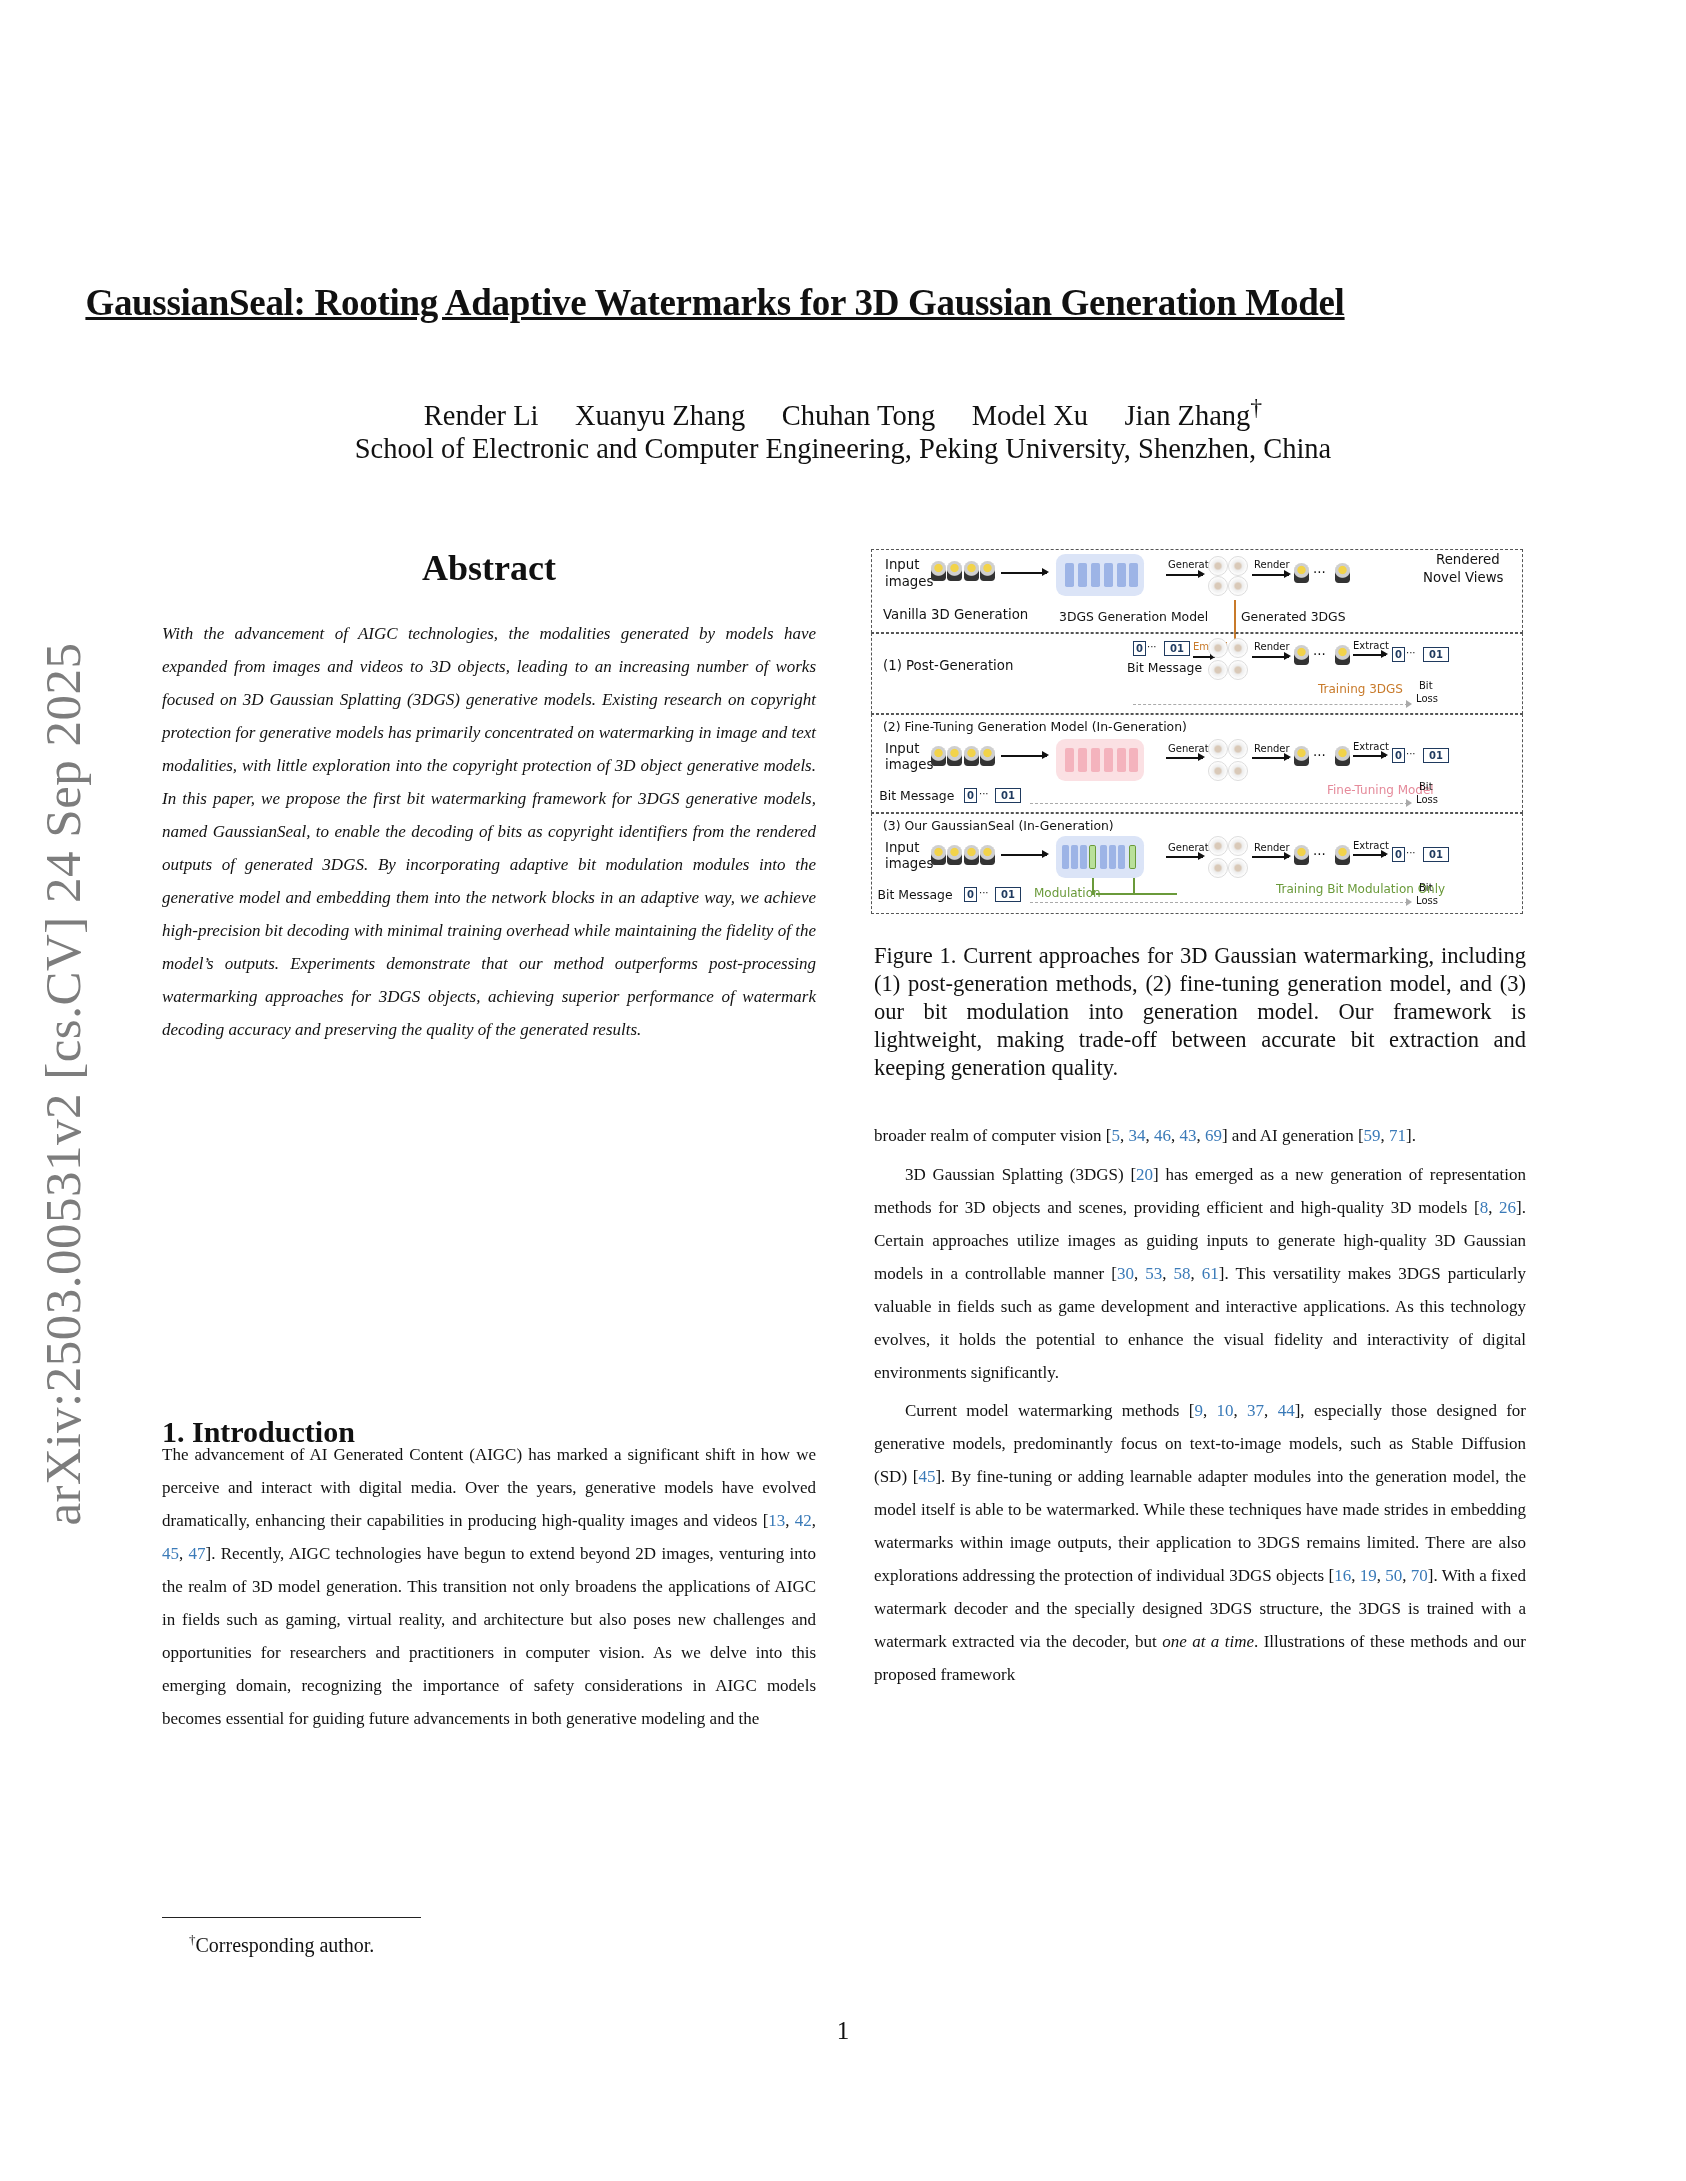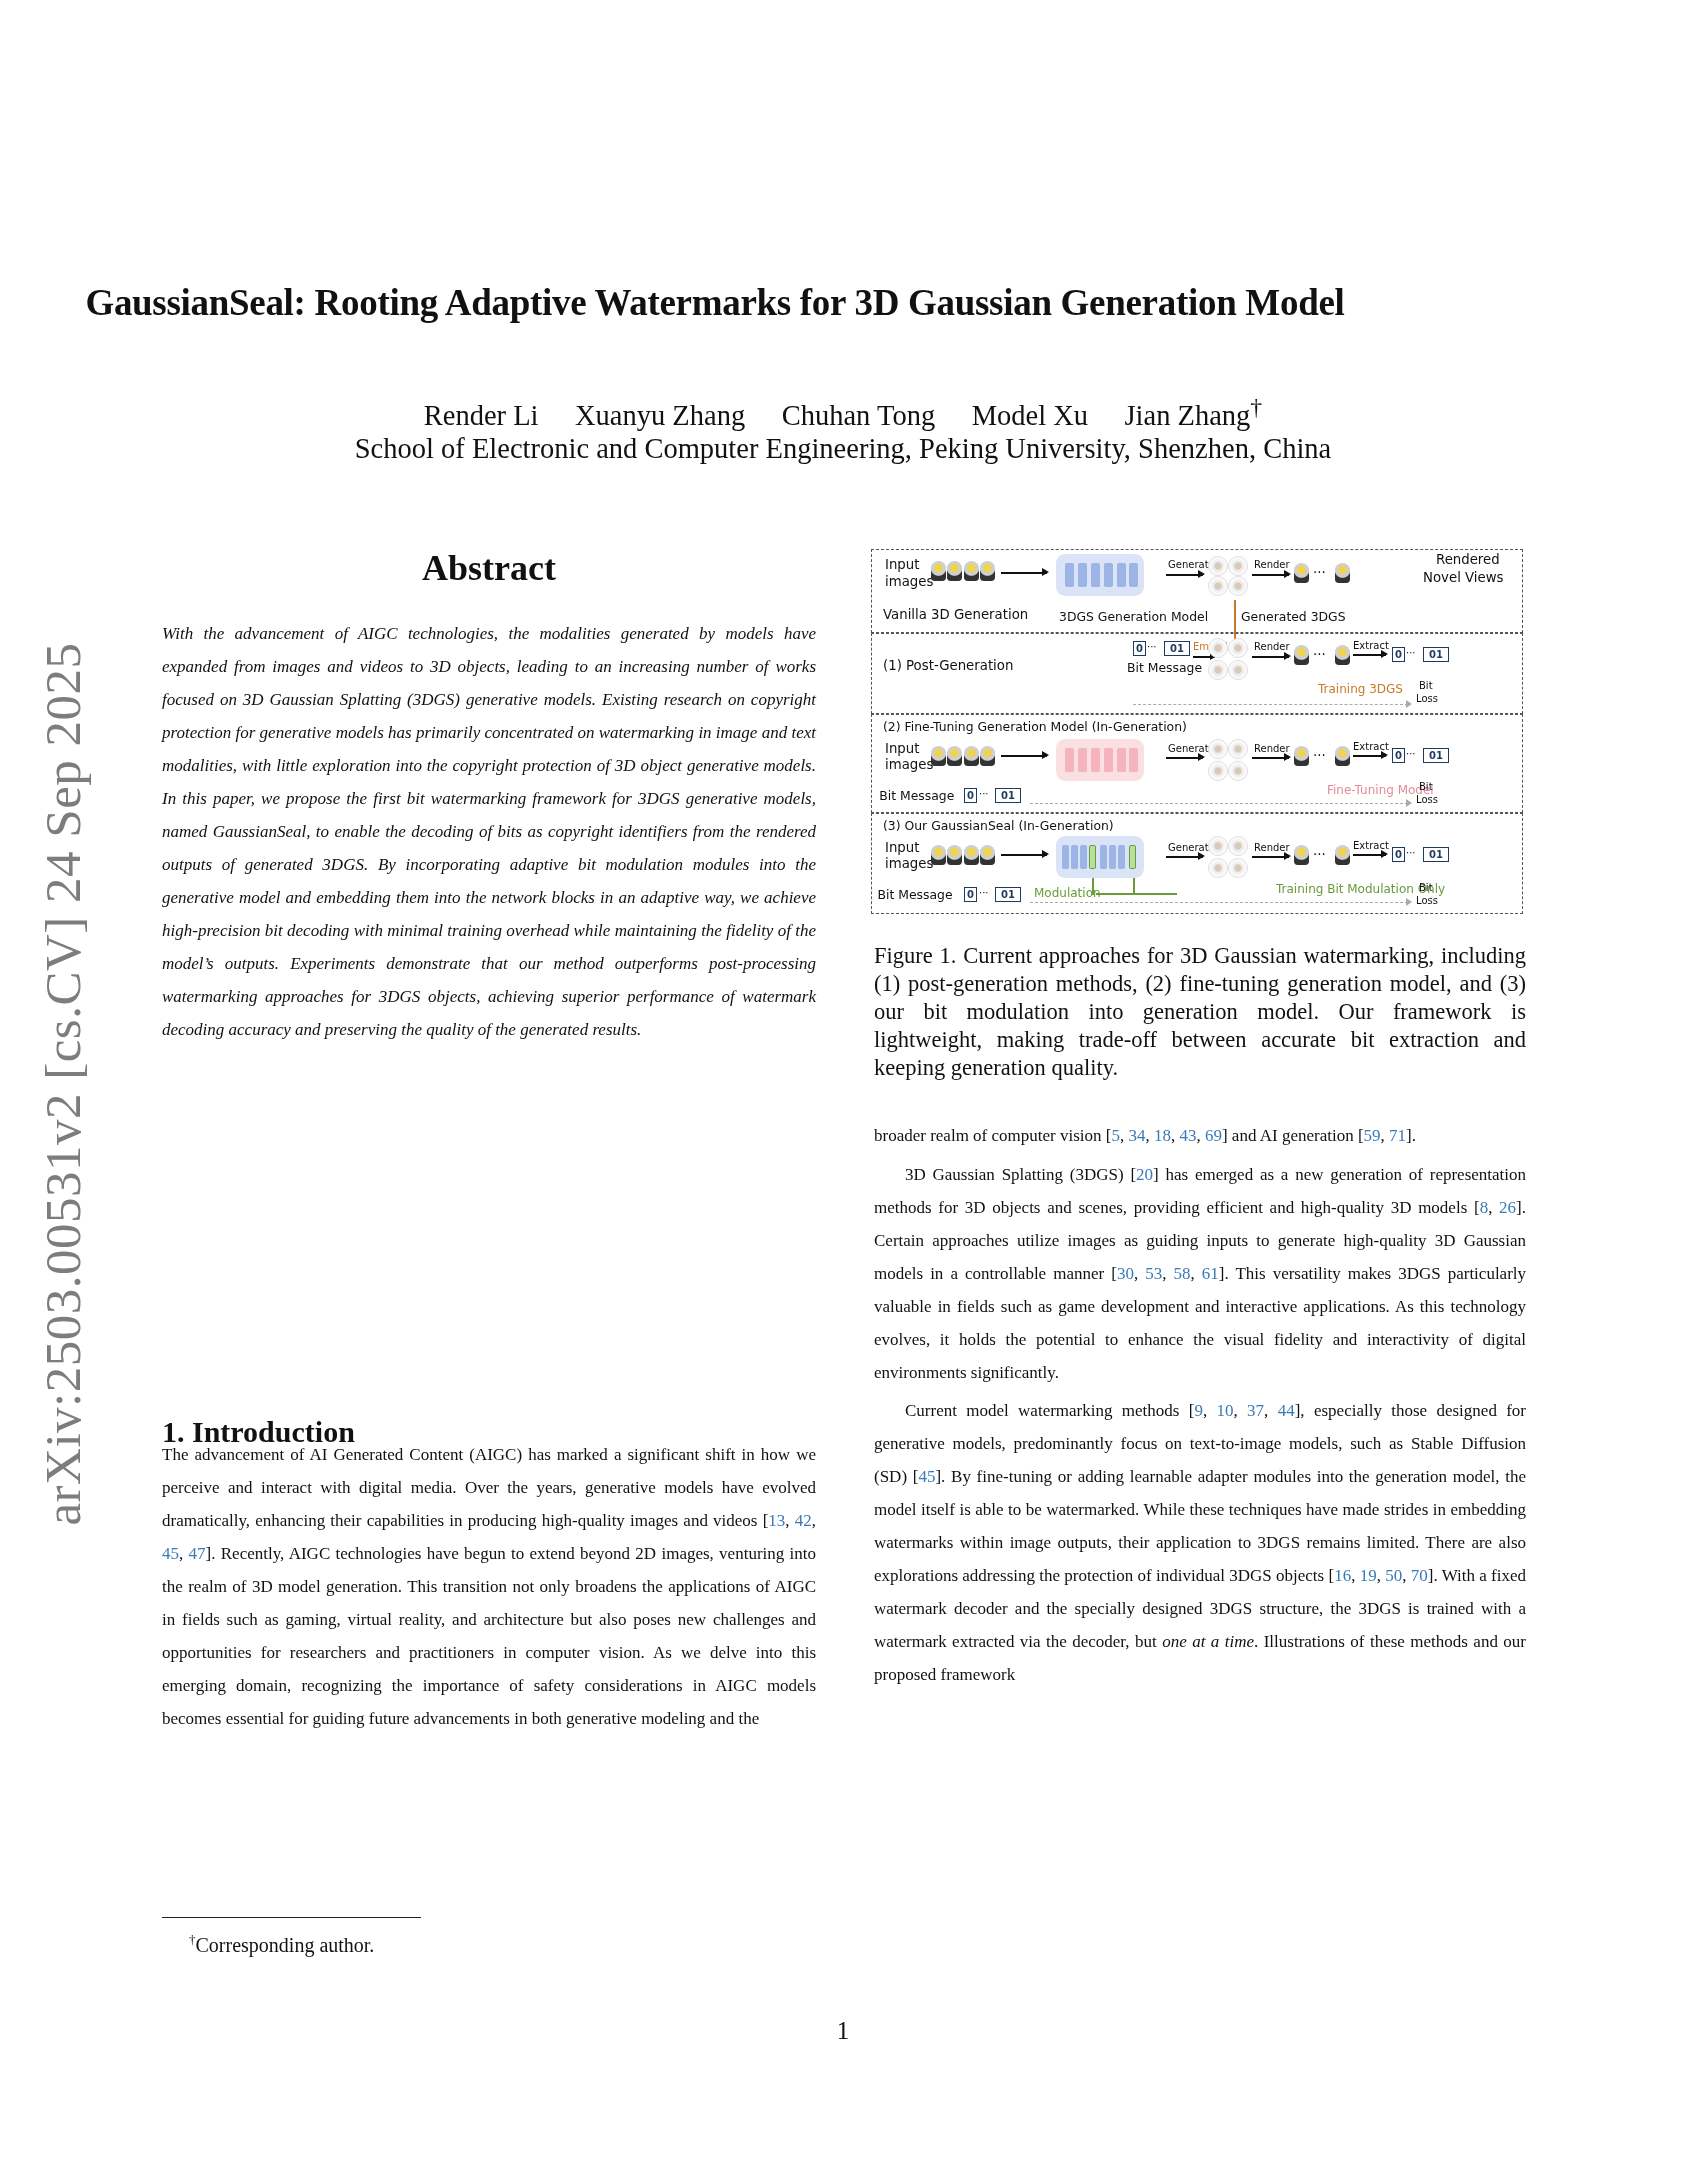--- a/index.html
+++ b/index.html
@@ -4,21 +4,21 @@
 <style>
   html, body { margin:0; padding:0; background:#ffffff; }
   body { width:1686px; height:2182px; position:relative; overflow:hidden;
          font-family:"Liberation Serif", "DejaVu Serif", serif; color:#111; }
   .abs { position:absolute; }
   #arxiv-stamp { left:26px; top:597px; width:73px; height:973px; }
   #arxiv-stamp span { position:absolute; left:50%; top:50%;
     transform:translate(-50%,-50%) rotate(-90deg); white-space:nowrap;
     font-size:51px; color:#7d7d7d; letter-spacing:0.5px; }
   #title { left:0; width:1430px; top:281px; text-align:center; font-weight:bold;
-    font-size:37px; letter-spacing:-0.3px; }
+    font-size:37px; letter-spacing:-0.3px;text-decoration:underline; }
   #authors { left:0; width:1686px; top:393px; text-align:center; font-size:28.5px; }
   #authors .author { margin:0 14.7px; }
   #affil { left:0; width:1686px; top:433px; text-align:center; font-size:28.5px; }
   .heading-abs { left:162px; width:654px; top:547px; text-align:center; font-weight:bold; font-size:36px; }
   .col-left { left:162px; width:654px; }
   .col-right { left:874px; width:652px; }
   .para { font-size:17px; line-height:33px; text-align:justify; }
   .para.italic { font-style:italic; }
   .indent { text-indent:31px; }
   #abstract-text { top:617px; }
@@ -233,19 +233,19 @@
     <div class="fig-text" style="left:404px;top:68px;font-size:12px;color:#6a9a3a;">Training Bit Modulation Only</div>
     <div class="fig-text fig-small" style="left:547px;top:68px;">Bit</div>
     <div class="fig-text fig-small" style="left:544px;top:81px;">Loss</div>
     <div class="dash-arrow" style="left:158px;top:88px;width:378px;"></div>
   </div>
 </div>
 
 <div id="figure-caption" class="abs col-right">Figure 1. Current approaches for 3D Gaussian watermarking, including (1) post-generation methods, (2) fine-tuning generation model, and (3) our bit modulation into generation model. Our framework is lightweight, making trade-off between accurate bit extraction and keeping generation quality.</div>
 
 <div id="right-text" class="abs col-right">
-  <div class="para"><span>broader realm of computer vision [</span><a class="cite">5</a>, <a class="cite">34</a>, <a class="cite">18</a>, <a class="cite">43</a>, <a class="cite">69</a><span>] and AI generation [</span><a class="cite">59</a>, <a class="cite">71</a><span>].</span></div>
+  <div class="para"><span>broader realm of computer vision [</span><a class="cite">5</a>, <a class="cite">34</a>, <a class="cite">46</a>, <a class="cite">43</a>, <a class="cite">69</a><span>] and AI generation [</span><a class="cite">59</a>, <a class="cite">71</a><span>].</span></div>
   <div class="para indent" style="margin-top:5.5px;"><span>3D Gaussian Splatting (3DGS) [</span><a class="cite">20</a><span>] has emerged as a new generation of representation methods for 3D objects and scenes, providing efficient and high-quality 3D models [</span><a class="cite">8</a>, <a class="cite">26</a><span>]. Certain approaches utilize images as guiding inputs to generate high-quality 3D Gaussian models in a controllable manner [</span><a class="cite">30</a>, <a class="cite">53</a>, <a class="cite">58</a>, <a class="cite">61</a><span>]. This versatility makes 3DGS particularly valuable in fields such as game development and interactive applications. As this technology evolves, it holds the potential to enhance the visual fidelity and interactivity of digital environments significantly.</span></div>
   <div class="para indent" style="margin-top:5.5px;"><span>Current model watermarking methods [</span><a class="cite">9</a>, <a class="cite">10</a>, <a class="cite">37</a>, <a class="cite">44</a><span>], especially those designed for generative models, predominantly focus on text-to-image models, such as Stable Diffusion (SD) [</span><a class="cite">45</a><span>]. By fine-tuning or adding learnable adapter modules into the generation model, the model itself is able to be watermarked. While these techniques have made strides in embedding watermarks within image outputs, their application to 3DGS remains limited. There are also explorations addressing the protection of individual 3DGS objects [</span><a class="cite">16</a>, <a class="cite">19</a>, <a class="cite">50</a>, <a class="cite">70</a><span>]. With a fixed watermark decoder and the specially designed 3DGS structure, the 3DGS is trained with a watermark extracted via the decoder, but </span><i>one at a time</i><span>. Illustrations of these methods and our proposed framework</span></div>
 </div>
 
 <div id="page-number" class="abs">1</div>
 
 
 </body></html>

